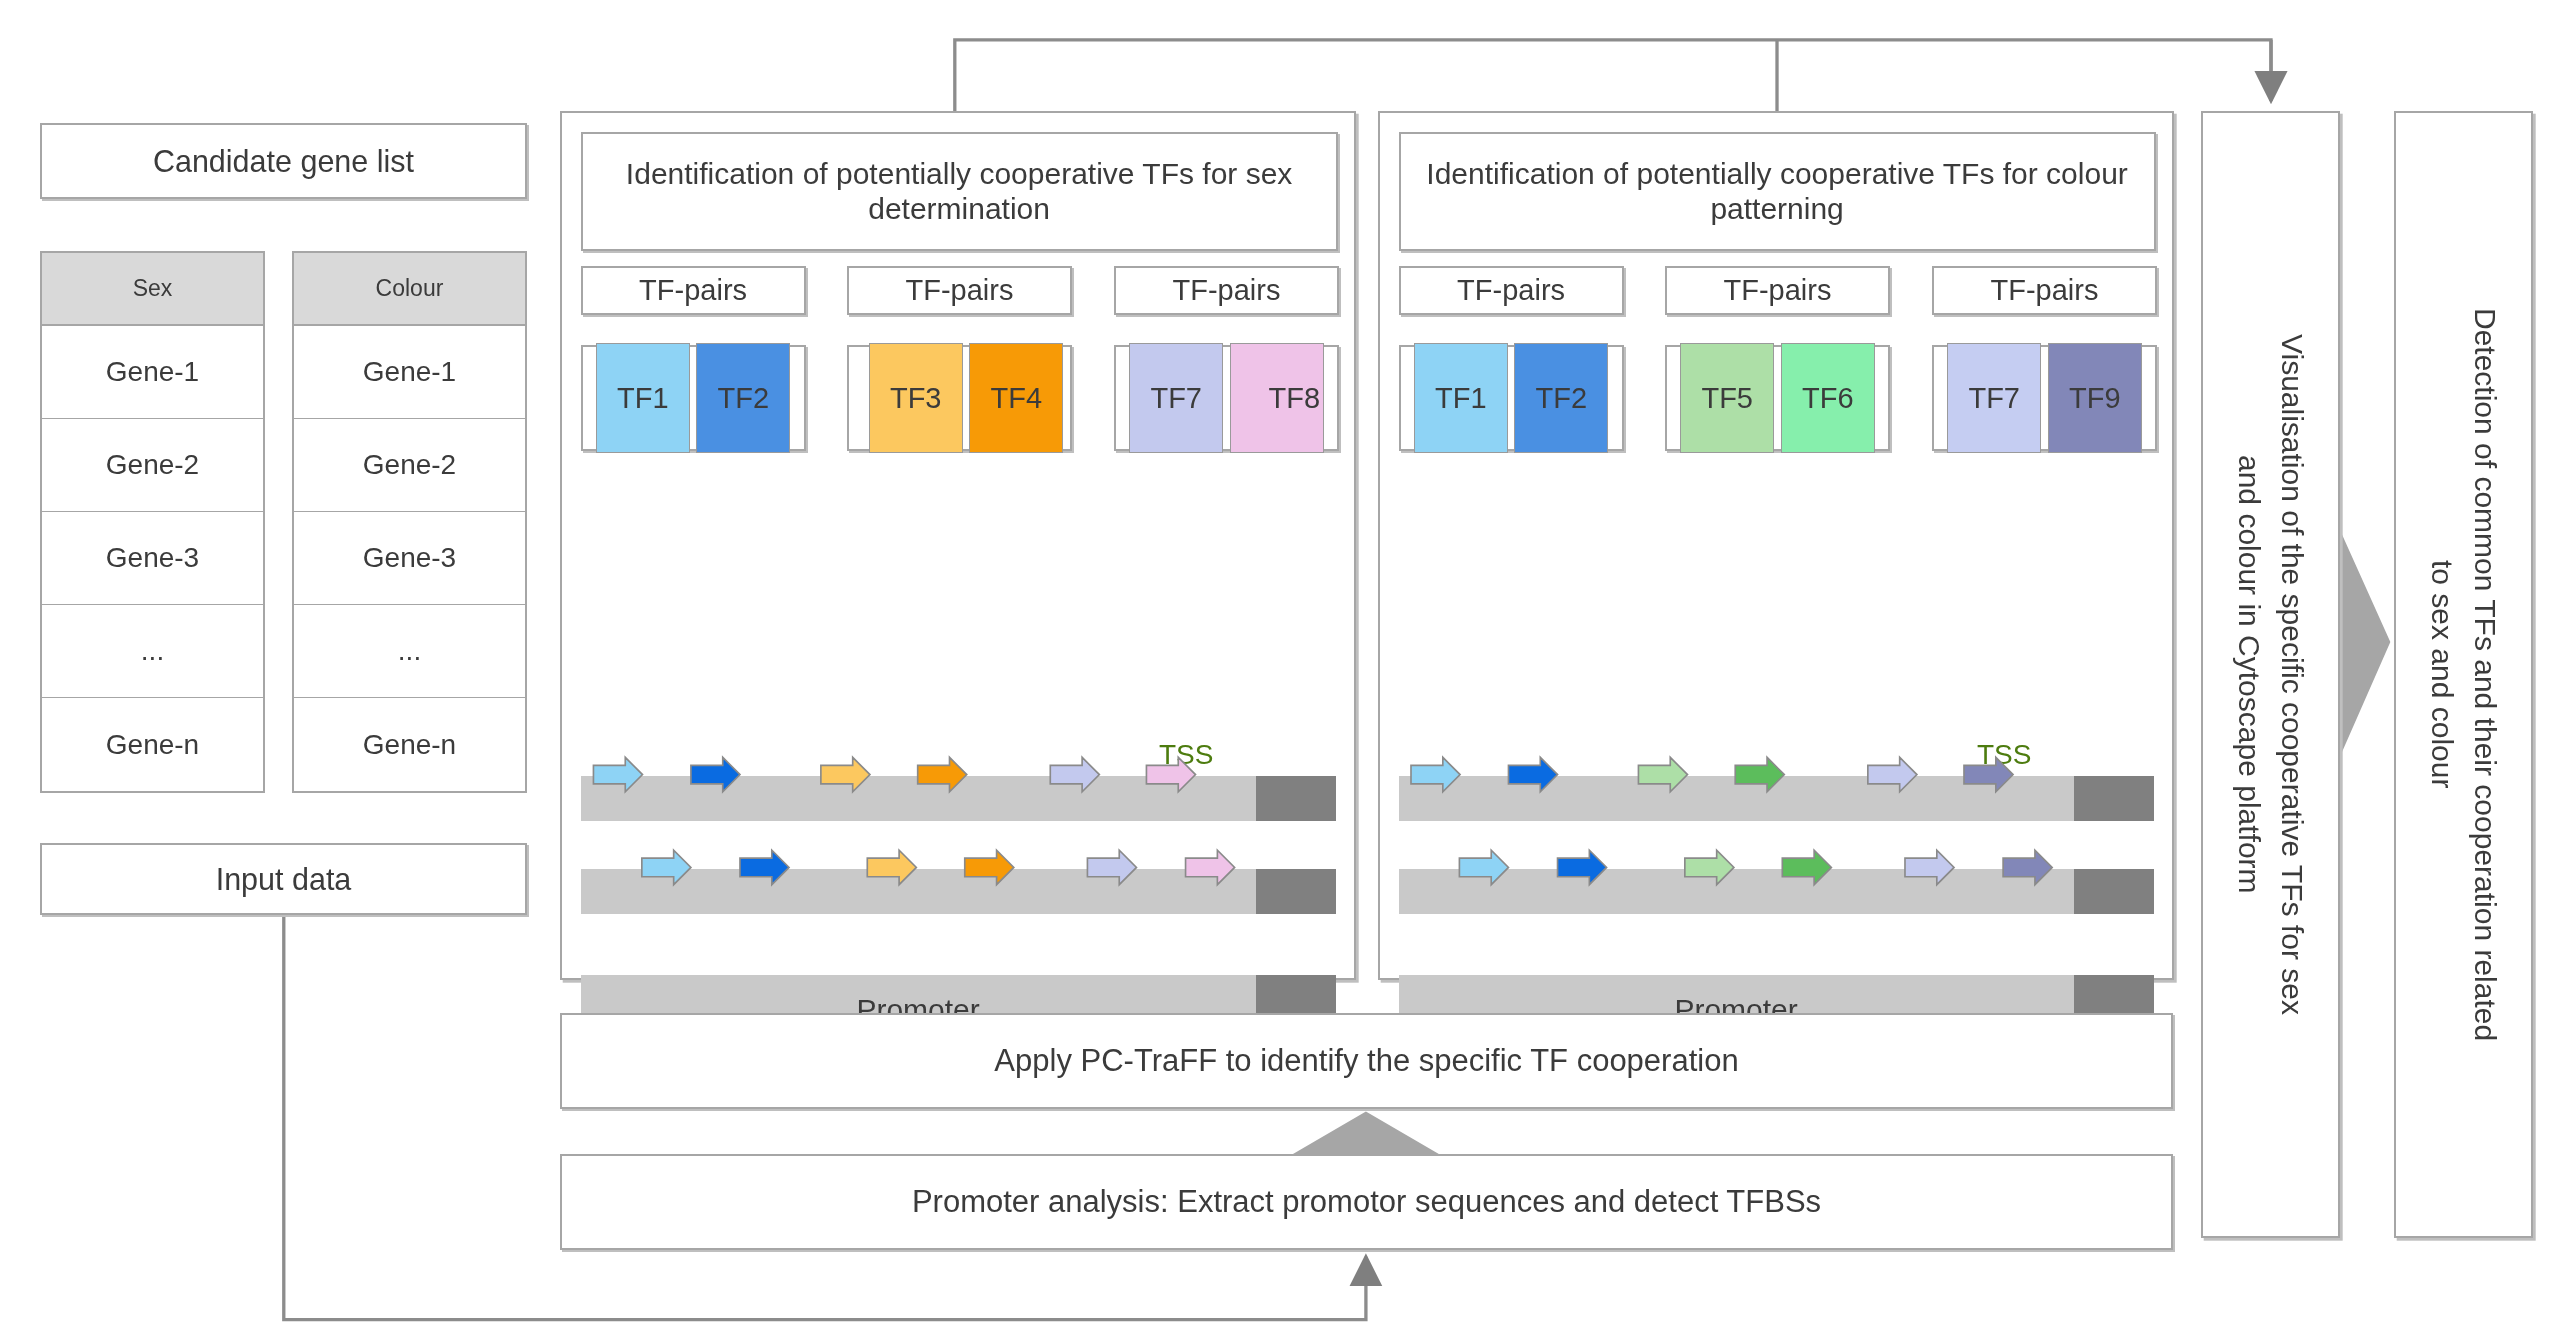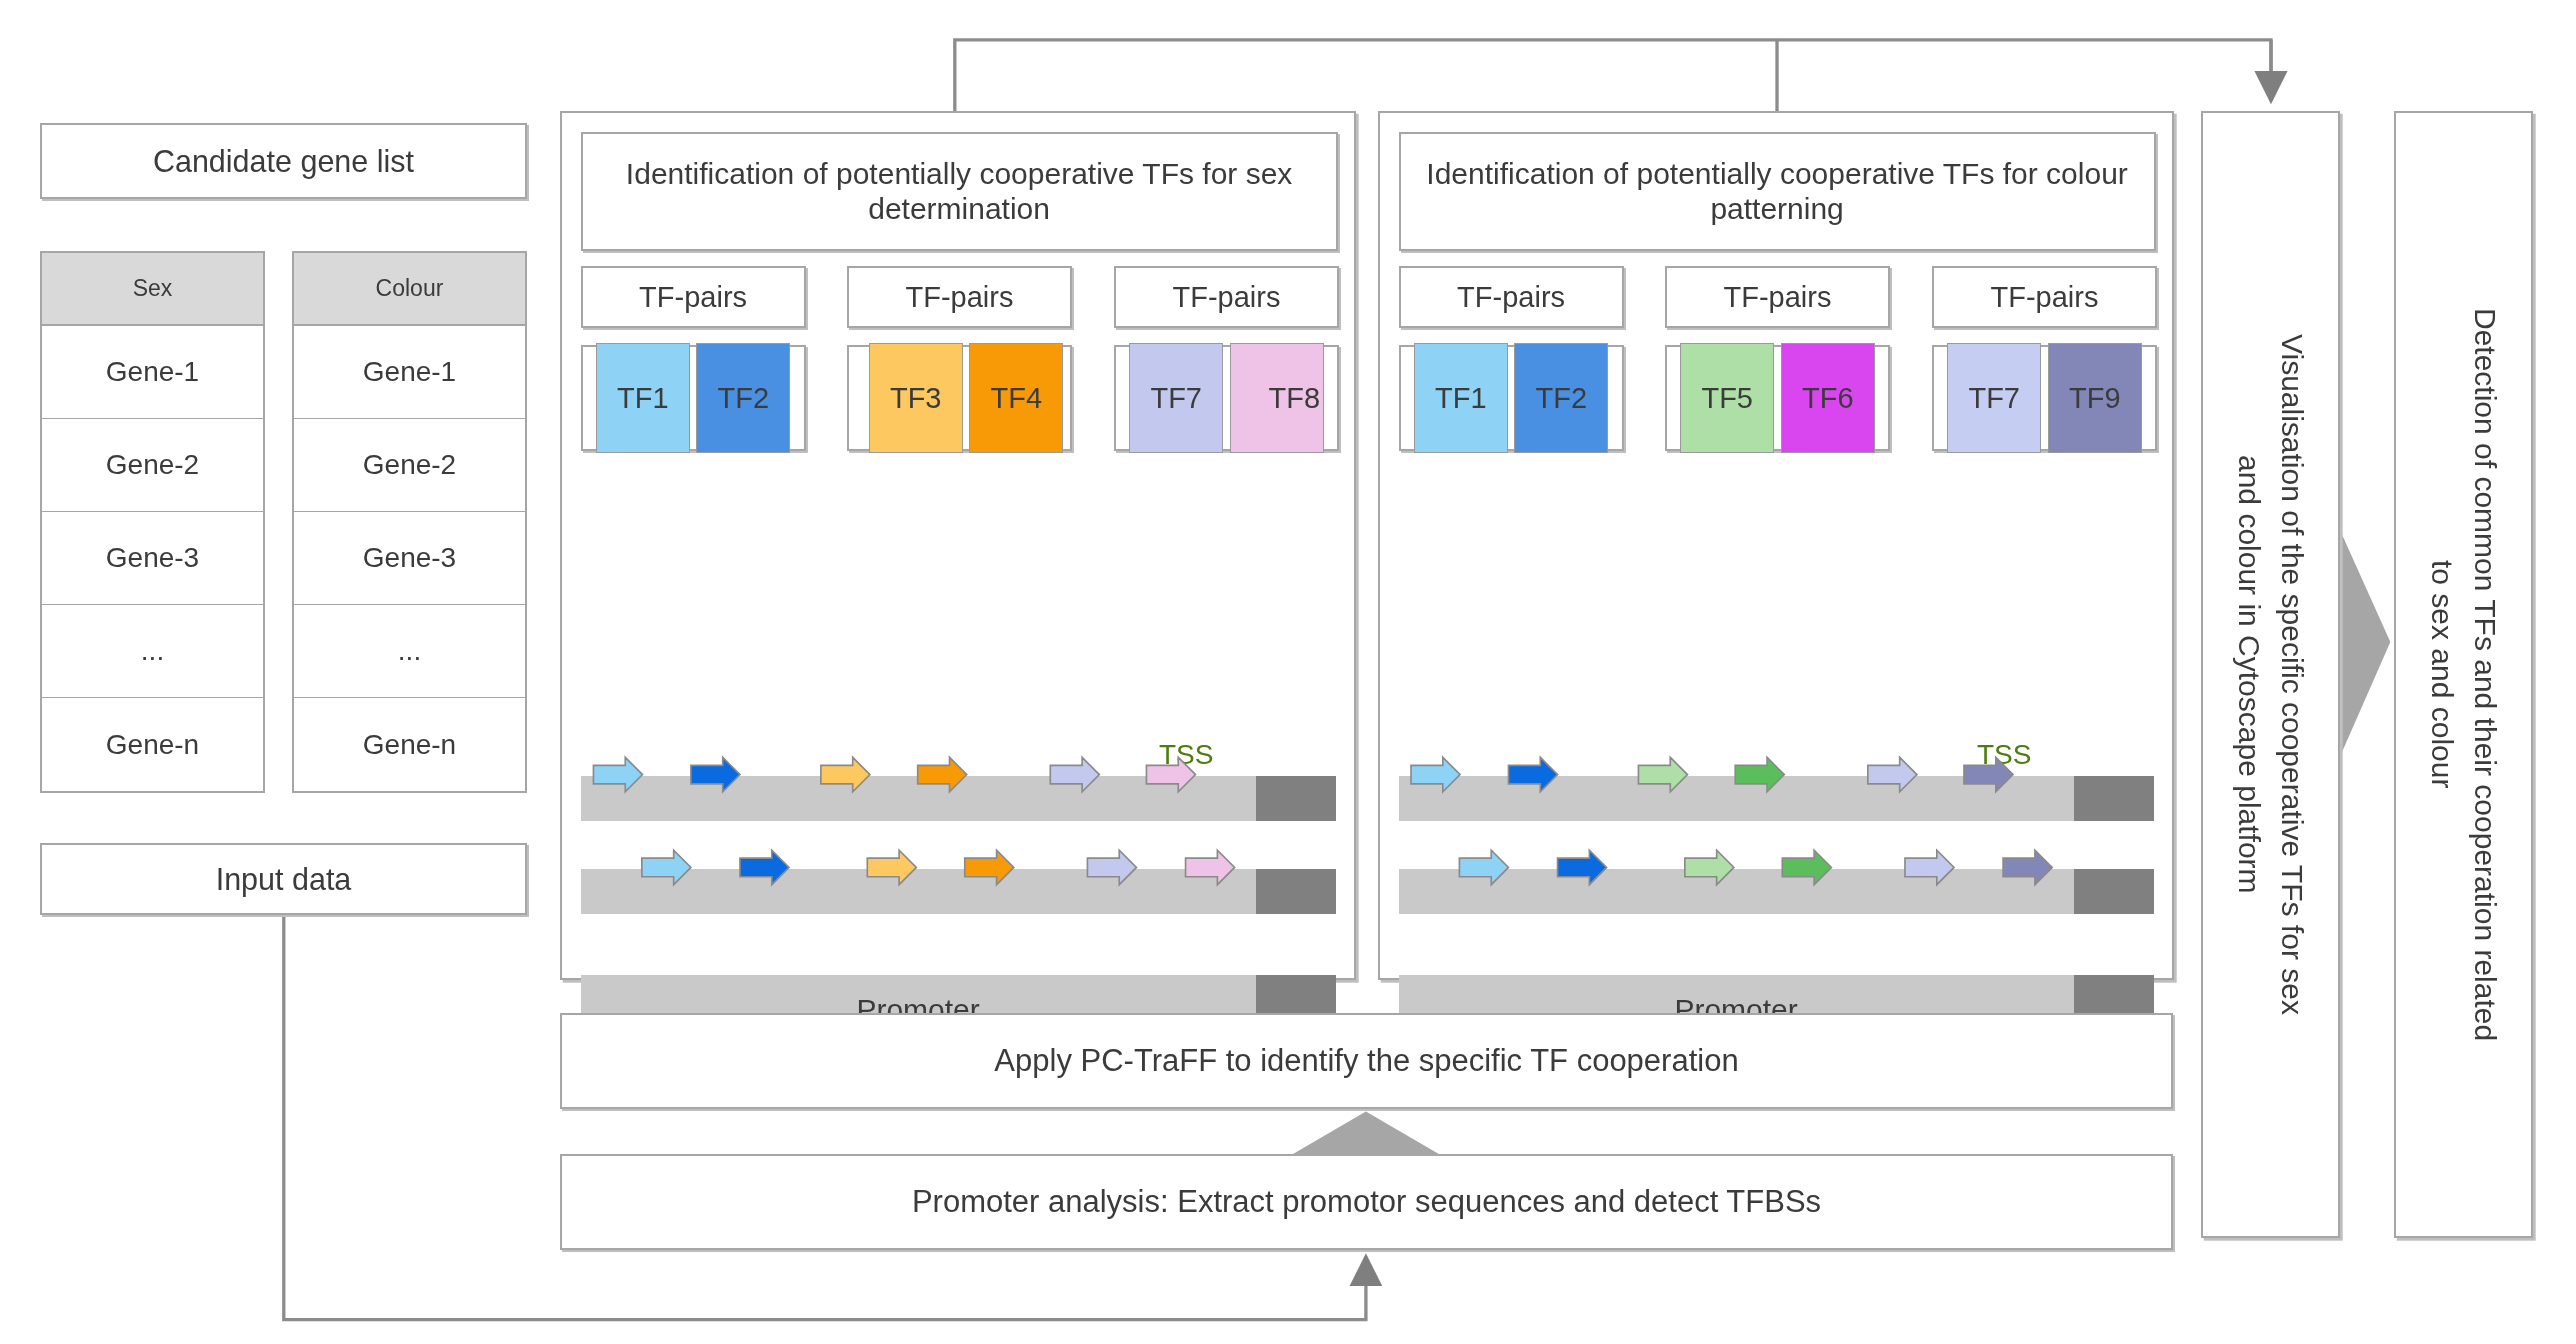--- a/index.html
+++ b/index.html
@@ -27,21 +27,21 @@
   .main-panel{position:absolute;box-sizing:border-box;border:2px solid #a6a6a6;
      box-shadow:2.7px 2.7px 0 0 #bfbfbf;background:#fff;}
   #panel-sex{left:560px;top:111px;width:796px;height:869px;}
   #panel-colour{left:1378px;top:111px;width:796px;height:869px;padding-left:45px;}
 
   .panel-title{position:absolute;left:18.6px;top:18.6px;width:757px;height:119px;
      box-sizing:border-box;border:2px solid #a6a6a6;box-shadow:2px 2px 0 0 #bfbfbf;
      display:flex;align-items:center;justify-content:center;text-align:center;
      font-size:30px;line-height:1.18;padding:0 6.6px;background:#fff;}
 
-  .tfpair-label{position:absolute;top:153px;width:225px;height:62px;box-sizing:border-box;
+  .tfpair-label{position:absolute;top:153px;width:225px;height:49px;box-sizing:border-box;
      border:2px solid #a6a6a6;box-shadow:2px 2px 0 0 #bfbfbf;background:#fff;
      display:flex;align-items:center;justify-content:center;font-size:29px;}
   .tfpair-body{position:absolute;top:232px;width:225px;height:106px;box-sizing:border-box;
      border:2px solid #a6a6a6;box-shadow:2px 2px 0 0 #bfbfbf;background:#fff;
      display:flex;align-items:center;justify-content:center;gap:6.6px;}
   .tfchip{width:94px;height:110px;box-sizing:border-box;border:1.3px solid #9a9a9a;
      display:flex;align-items:center;justify-content:center;font-size:29px;color:#3b3b3b;}
 
   .strand{position:absolute;height:45px;background:#c9c9c9;}
   .tss-block{position:absolute;height:45px;width:80px;background:#808080;}
@@ -201,21 +201,21 @@
     <div class="tfpair-label" style="left:18.6px;">TF-pairs</div>
     <div class="tfpair-label" style="left:285px;">TF-pairs</div>
     <div class="tfpair-label" style="left:552px;">TF-pairs</div>
 
     <div class="tfpair-body" style="left:18.6px;">
       <div class="tfchip" style="background-color: rgb(142, 211, 245);">TF1</div>
       <div class="tfchip" style="background-color: rgb(74, 144, 226);">TF2</div>
     </div>
     <div class="tfpair-body" style="left:285px;">
       <div class="tfchip" style="background-color: rgb(173, 223, 167);">TF5</div>
-      <div class="tfchip" style="background-color: #d946ef;">TF6</div>
+      <div class="tfchip" style="background-color: #86efac;">TF6</div>
     </div>
     <div class="tfpair-body" style="left:552px;">
       <div class="tfchip" style="background-color: rgb(197, 205, 242);">TF7</div>
       <div class="tfchip" style="background-color: rgb(130, 135, 184);">TF9</div>
     </div>
 
     <div class="tss-label" style="left:597px;top:603px;">TSS</div>
 
     <div class="strand" style="left:18.6px;top:663px;width:675px;"></div>
     <div class="tss-block" style="left:694px;top:663px;"></div>

